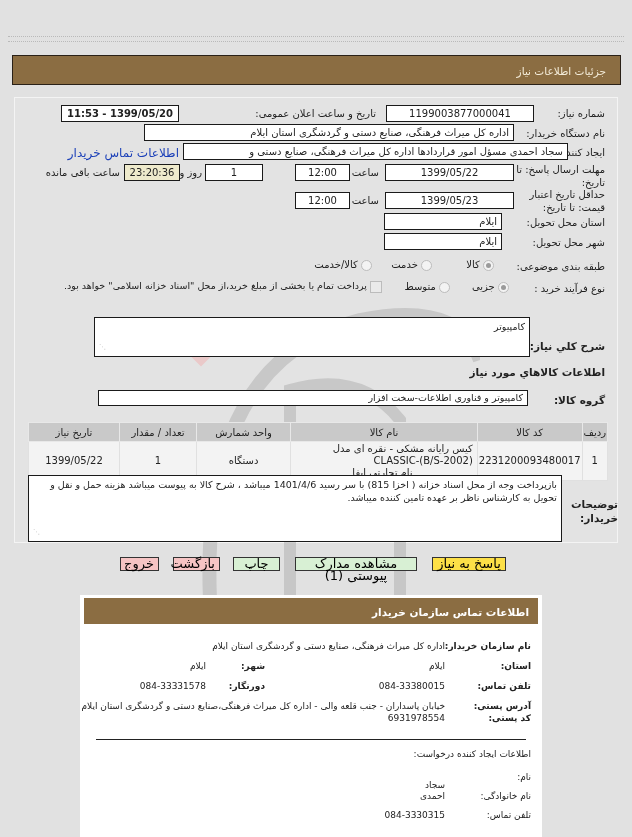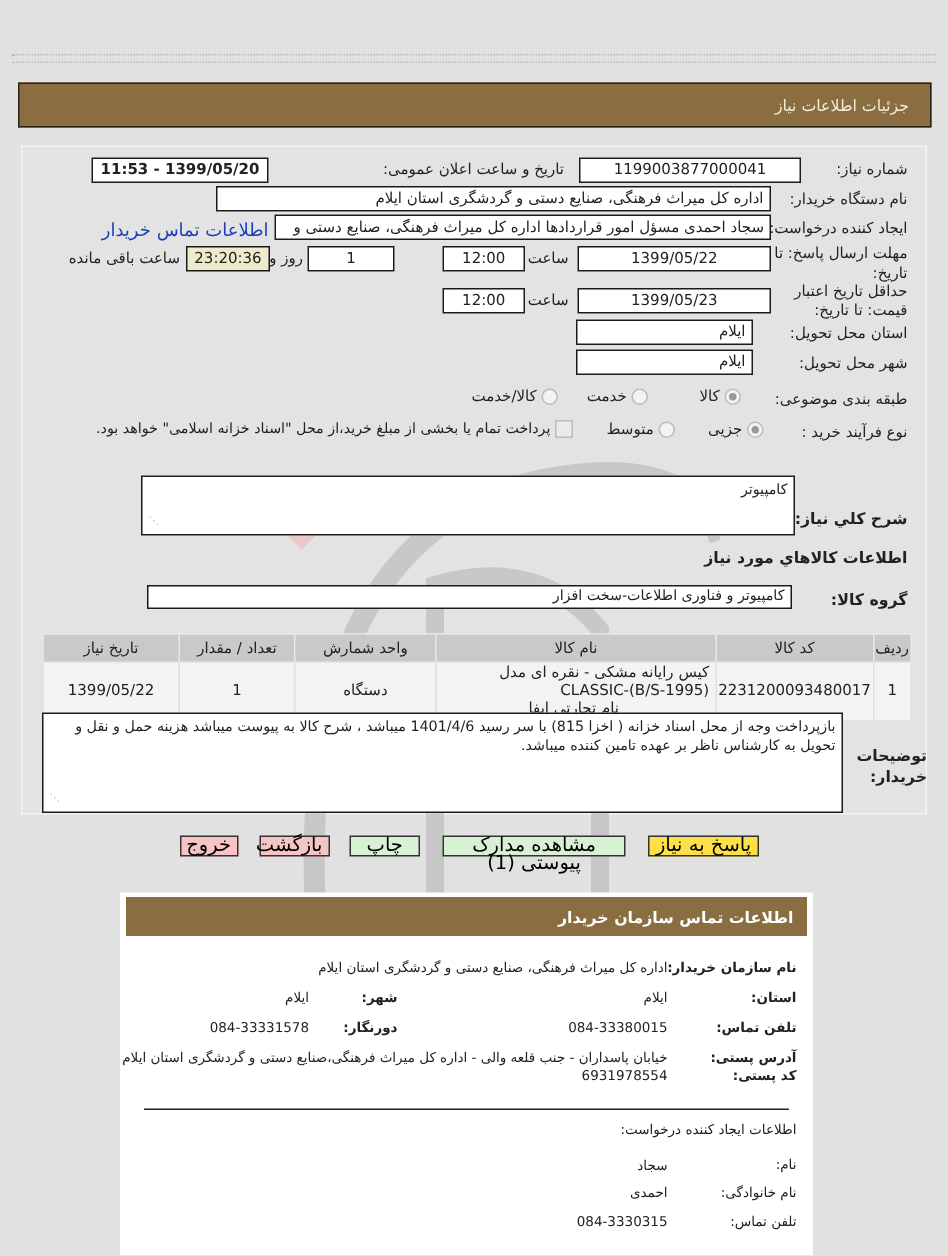--- a/index.html
+++ b/index.html
@@ -105,21 +105,21 @@
 
 <span class="abs lbl" style="right:27px;top:108px;">شماره نیاز:</span>
 <div class="box" style="left:386px;width:148px;top:105px;">1199003877000041</div>
 <span class="abs lbl" style="right:256px;top:108px;">تاریخ و ساعت اعلان عمومی:</span>
 <div class="box" style="left:61px;width:118px;top:105px;font-weight:bold;">1399/05/20 - 11:53</div>
 
 <span class="abs lbl" style="right:27px;top:128px;">نام دستگاه خریدار:</span>
 <div class="box right" style="left:144px;width:370px;top:124px;">اداره کل میراث فرهنگی، صنایع دستی و گردشگری استان ایلام</div>
 
 <span class="abs lbl" style="right:27px;top:147px;">ایجاد کننده درخواست:</span>
-<div class="box right" style="left:183px;width:331px;top:143px;padding-left:20px;">سجاد احمدی مسؤل امور قراردادها اداره کل میراث فرهنگی، صنایع دستی و</div>
+<div class="box right" style="left:183px;width:385px;top:143px;padding-left:20px;">سجاد احمدی مسؤل امور قراردادها اداره کل میراث فرهنگی، صنایع دستی و</div>
 <span class="abs link" style="right:453px;top:146px;font-size:12px;">اطلاعات تماس خریدار</span>
 
 <span class="abs lbl" style="right:27px;top:163px;width:95px;white-space:normal;line-height:13px;">مهلت ارسال پاسخ: تا تاریخ:</span>
 <div class="box" style="left:385px;width:129px;top:164px;">1399/05/22</div>
 <span class="abs lbl" style="right:253px;top:167px;">ساعت</span>
 <div class="box" style="left:295px;width:55px;top:164px;">12:00</div>
 <div class="box" style="left:205px;width:58px;top:164px;">1</div>
 <span class="abs lbl" style="right:430px;top:167px;">روز و</span>
 <div class="box countdown" style="left:124px;width:56px;top:164px;">23:20:36</div>
 <span class="abs lbl" style="right:512px;top:167px;">ساعت باقی مانده</span>
@@ -164,21 +164,21 @@
       <th style="width:100px;">واحد شمارش</th>
       <th style="width:82px;">تعداد / مقدار</th>
       <th style="width:94px;">تاریخ نیاز</th>
     </tr>
   </thead>
   <tbody>
     <tr>
       <td>1</td>
       <td>2231200093480017</td>
       <td style="text-align:right;padding-right:4px;">
-        <div>کیس رایانه مشکی - نقره ای مدل CLASSIC-(B/S-1995)</div>
+        <div>کیس رایانه مشکی - نقره ای مدل CLASSIC-(B/S-2002)</div>
         <div style="text-align:center;">نام تجارتی ایفا</div>
       </td>
       <td>دستگاه</td>
       <td>1</td>
       <td>1399/05/22</td>
     </tr>
   </tbody>
 </table>
 
 <span class="abs bold" style="right:14px;top:497px;width:48px;white-space:normal;line-height:14px;">توضیحات خریدار:</span>
@@ -213,20 +213,20 @@
   <span class="c-val" style="right:97px;top:106px;">خیابان پاسداران - جنب قلعه والی - اداره کل میراث فرهنگی،صنایع دستی و گردشگری استان ایلام</span>
 
   <span class="c-lbl" style="right:11px;top:118px;">کد پستی:</span>
   <span class="c-val" style="right:97px;top:118px;">6931978554</span>
 
   <div style="position:absolute;left:16px;right:16px;top:144px;border-top:1px solid #222;"></div>
 
   <span class="c-lbl" style="right:11px;top:154px;font-weight:normal;">اطلاعات ایجاد کننده درخواست:</span>
 
   <span class="c-lbl" style="right:11px;top:177px;font-weight:normal;">نام:</span>
-  <span class="c-val" style="right:97px;top:177px;font-family:Liberation Serif, serif;">سجاد</span>
+  <span class="c-val" style="right:97px;top:185px;">سجاد</span>
 
   <span class="c-lbl" style="right:11px;top:196px;font-weight:normal;">نام خانوادگی:</span>
   <span class="c-val" style="right:97px;top:196px;">احمدی</span>
 
   <span class="c-lbl" style="right:11px;top:215px;font-weight:normal;">تلفن تماس:</span>
   <span class="c-val" style="right:97px;top:215px;">084-3330315</span>
 </div>
 
 </body></html>

